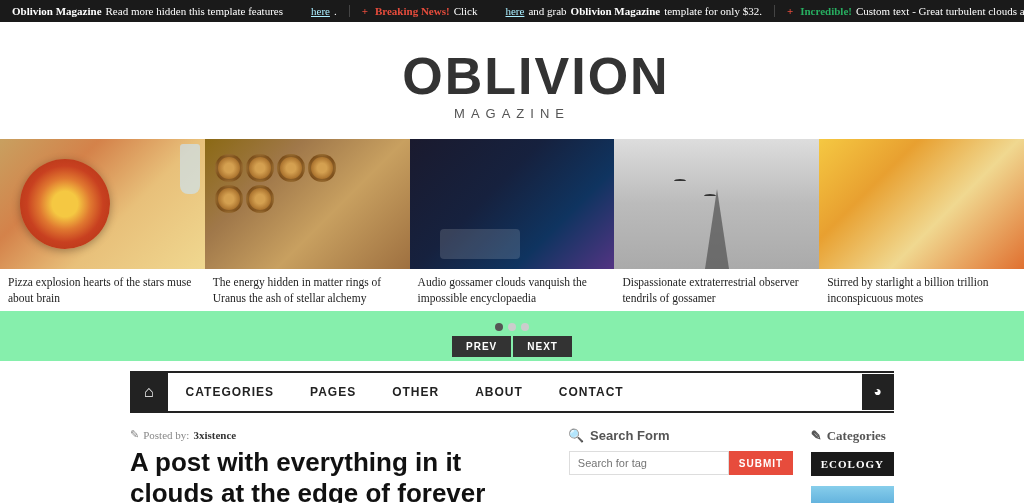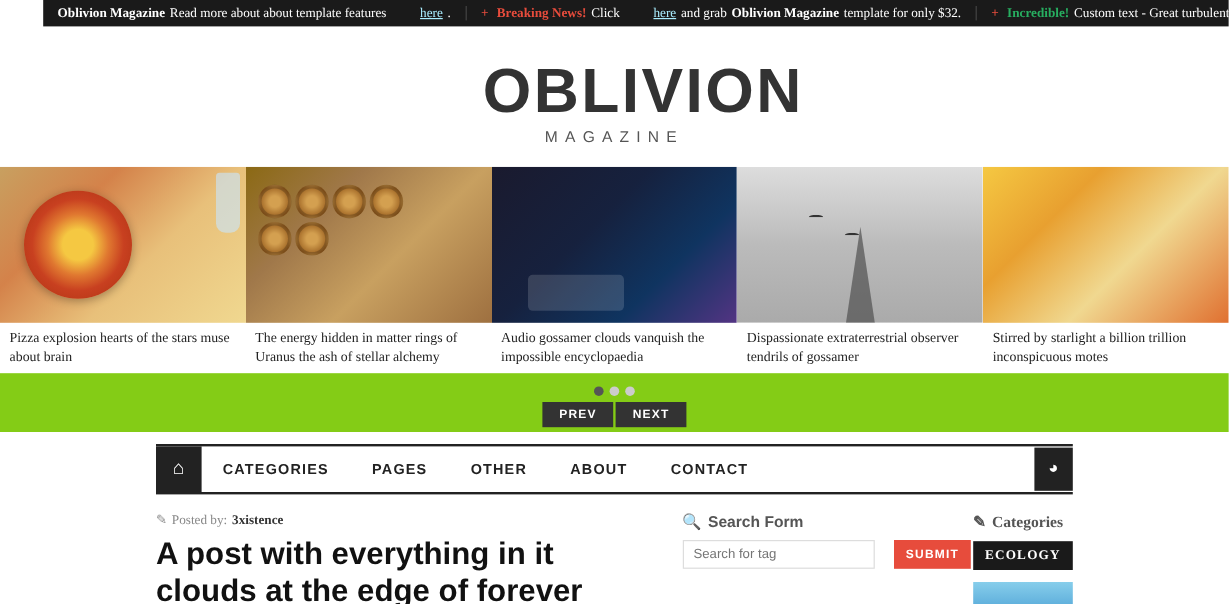--- a/index.html
+++ b/index.html
@@ -9,21 +9,20 @@
     .ticker-bar {
       background: #1a1a1a;
       color: #fff;
       font-size: 11px;
       padding: 5px 0;
       display: flex;
       align-items: center;
       overflow: hidden;
       white-space: nowrap;
       gap: 0;
-      margin-left: 36px;
     }
     .ticker-item {
       display: inline-flex;
       align-items: center;
       gap: 4px;
       padding: 0 12px;
       border-right: 1px solid #444;
     }
     .ticker-item .brand { font-weight: bold; }
     .ticker-item .plus { color: #e74c3c; font-weight: bold; margin-right: 3px; }
@@ -75,21 +74,21 @@
     
     .img-pizza { background: linear-gradient(135deg, #c8a060 0%, #d4824a 30%, #e8c07a 60%, #f0d890 100%); }
     .img-dj { background: linear-gradient(135deg, #1a1a2e 0%, #16213e 40%, #0f3460 70%, #533483 100%); }
     .img-logs { background: linear-gradient(135deg, #8B6914 0%, #A0784a 30%, #C8A060 60%, #9e7040 100%); }
     .img-books { background: linear-gradient(135deg, #f5c842 0%, #e8a030 30%, #f0d890 60%, #e07030 100%); }
 
     
     .slider-controls {
       text-align: center;
       padding: 6px 0 4px;
-      background: #84cc16;
+      background: #86efac;
     }
     .slider-dots {
       display: inline-flex;
       gap: 5px;
       margin-bottom: 5px;
     }
     .dot {
       width: 8px; height: 8px;
       border-radius: 50%;
       background: #ccc;
@@ -194,21 +193,21 @@
       font-weight: bold;
       color: #555;
       margin-bottom: 8px;
       font-family: Arial, sans-serif;
       display: flex;
       align-items: center;
       gap: 5px;
     }
     .search-form {
       display: flex;
-      gap: 16px;
+      gap: 0;
     }
     .search-input {
       flex: 1;
       border: 1px solid #ddd;
       padding: 5px 8px;
       font-size: 11px;
       outline: none;
     }
     .search-submit {
       background: #e74c3c;
@@ -307,21 +306,21 @@
     }
     .bird1 { top: 40px; left: 60px; }
     .bird2 { top: 55px; left: 90px; }
   </style>
 </head>
 <body>
 
 <div class="ticker-bar">
   <div class="ticker-item">
     <span class="brand">Oblivion Magazine</span>
-    <span>Read more about about template features</span>
+    <span>Read more hidden this template features</span>
     <a href="#">here</a>.
   </div>
   <div class="ticker-item">
     <span class="plus">+</span>
     <span class="label">Breaking News!</span>
     <span>Click</span>
     <a href="#">here</a>
     <span>and grab</span>
     <strong>Oblivion Magazine</strong>
     <span>template for only $32.</span>

